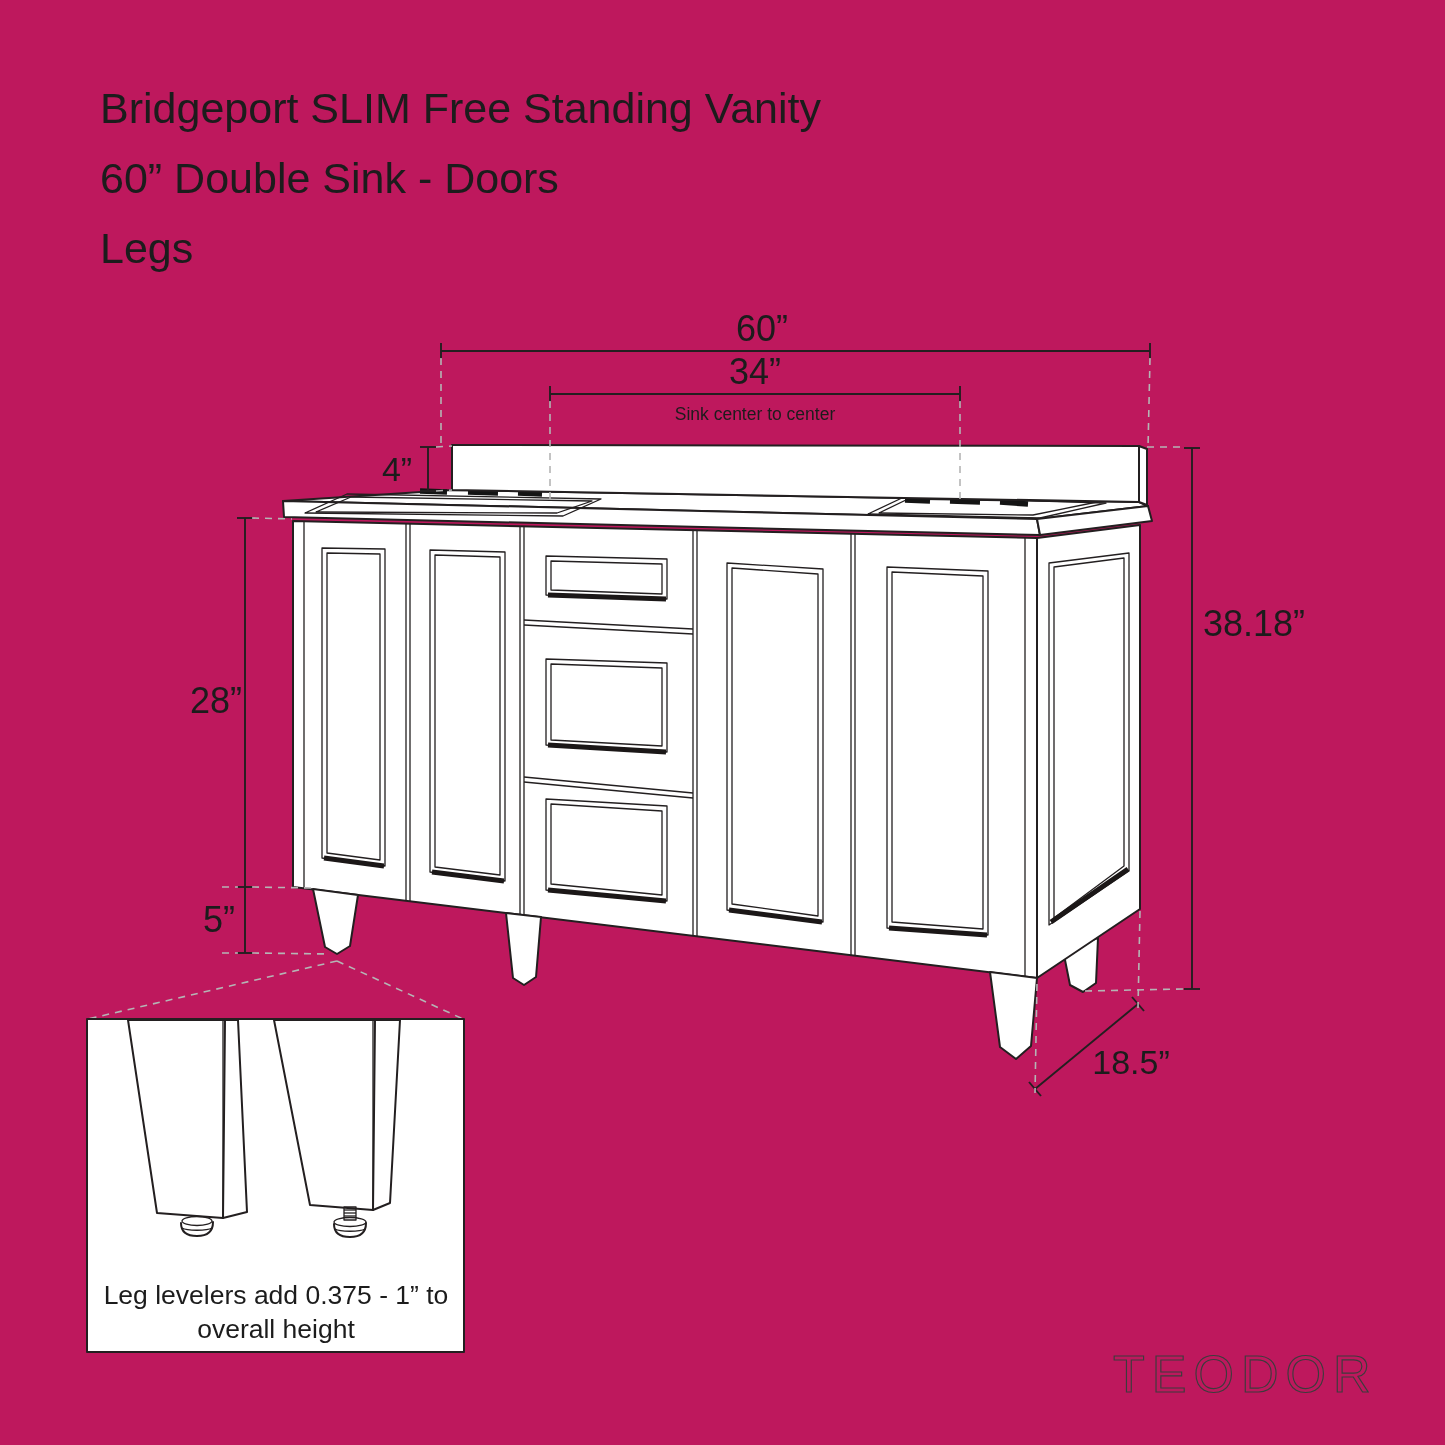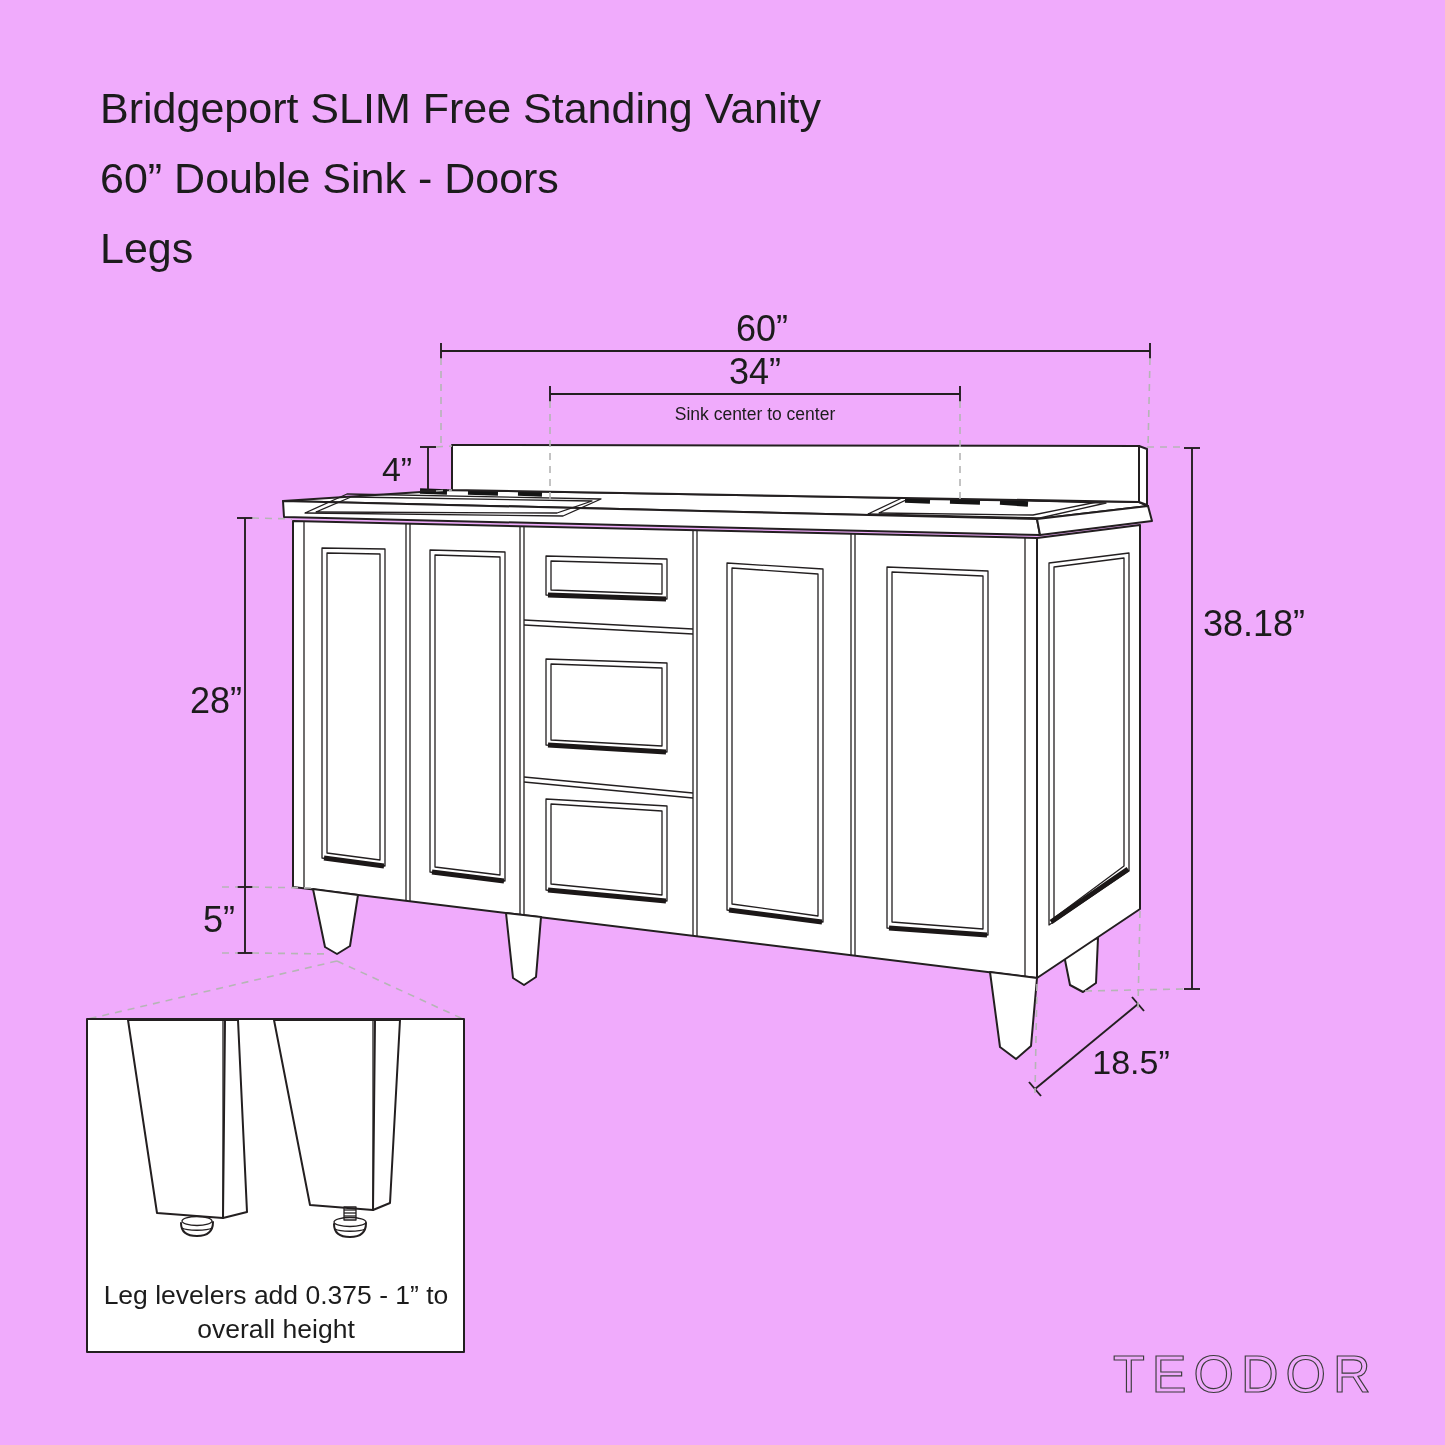--- a/index.html
+++ b/index.html
@@ -1,16 +1,16 @@
 <!DOCTYPE html>
 <html><head>
 <meta charset="utf-8">
 <style>
   html,body{margin:0;padding:0;background:#fff;}
-  .canvas{position:relative;width:1445px;height:1445px;background:#f0abfc;overflow:hidden;
+  .canvas{position:relative;width:1445px;height:1445px;background:#be185d;overflow:hidden;
           font-family:"Liberation Sans", sans-serif;}
   svg{display:block;}
   .ln{stroke:#231f20;stroke-width:2;fill:none;stroke-linejoin:round;stroke-linecap:round;}
   .fw{stroke:#231f20;stroke-width:2;fill:#ffffff;stroke-linejoin:round;}
   .thin{stroke:#231f20;stroke-width:1.3;fill:none;stroke-linejoin:round;}
   .shadow{stroke:#1b1717;stroke-width:5;fill:none;stroke-linecap:butt;}
   .dim{stroke:#231f20;stroke-width:1.9;fill:none;stroke-linecap:butt;}
   .dash{stroke:#b5b5b5;stroke-width:1.6;fill:none;stroke-dasharray:7 6;stroke-linecap:butt;}
   .faucet{stroke:#141414;stroke-width:5.5;fill:none;stroke-linecap:butt;}
   text{fill:#1c1c1c;}

